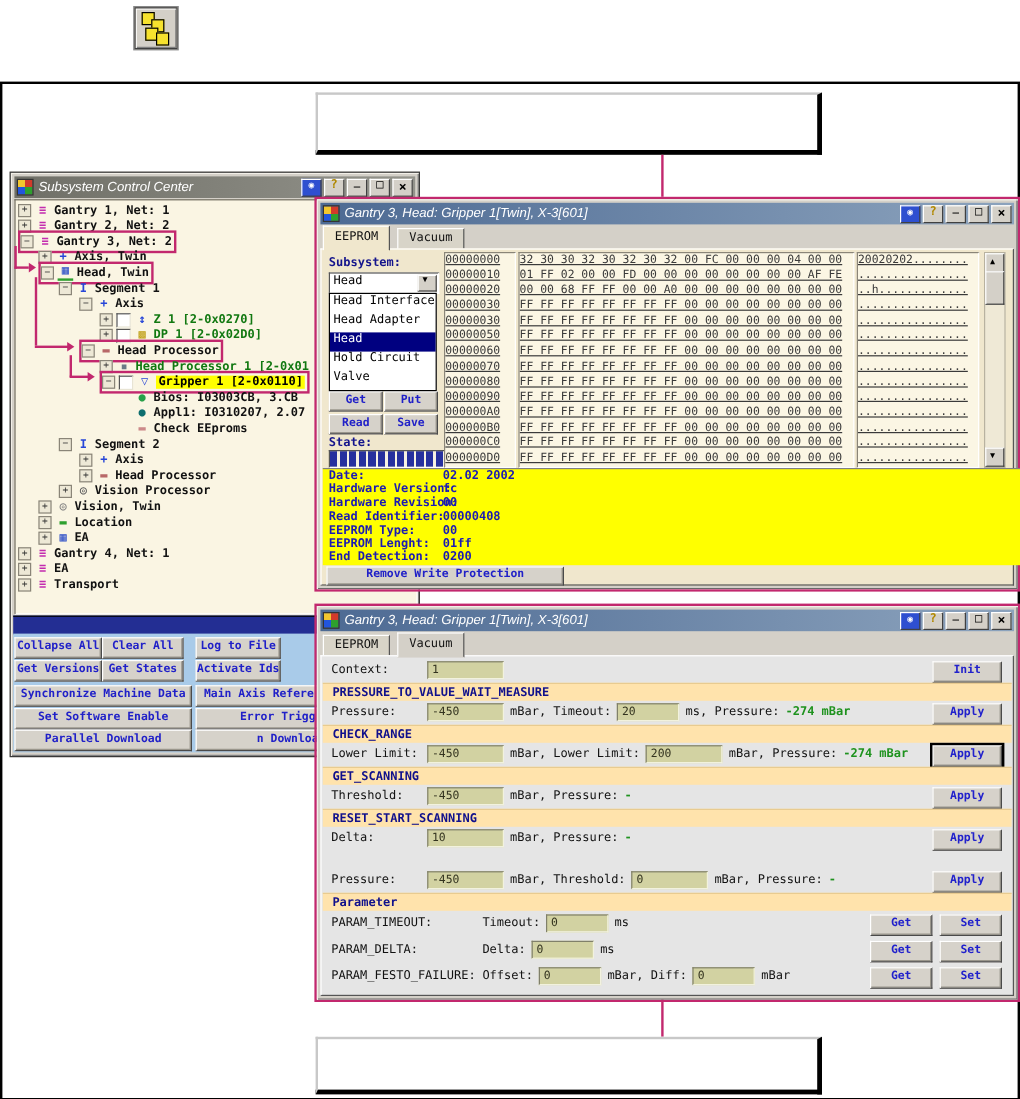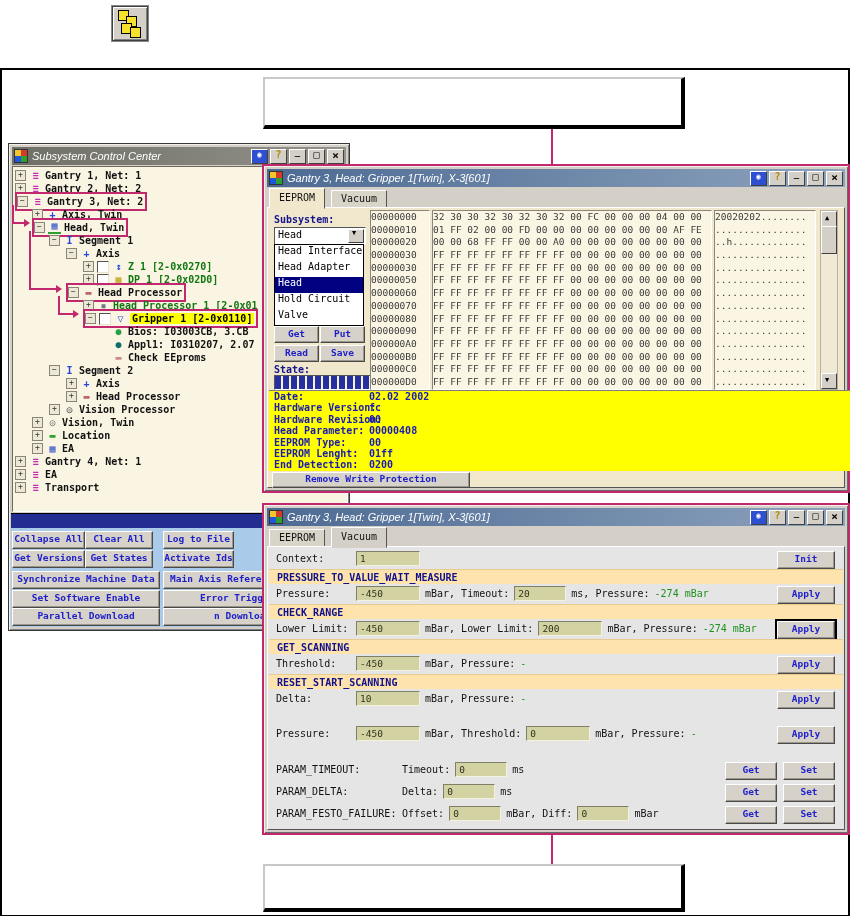--- a/index.html
+++ b/index.html
@@ -99,21 +99,21 @@
   .ditem{height:16px;line-height:16px;padding:0 3px;font:10px "DejaVu Sans Mono",monospace;color:#000;white-space:nowrap;}
   .ditem.sel{background:#000080;color:#fff;}
   .sbtn{position:absolute;width:43px;height:15px;background:#D6D2CA;border:1px solid;border-color:#fff #4A4A4A #4A4A4A #fff;
         box-shadow:inset -1px -1px 0 #9A968C;color:#2020C8;font:bold 9.5px "DejaVu Sans Mono",monospace;
         line-height:13px;text-align:center;}
   .statebar{position:absolute;height:13px;border:1px solid;border-color:#555 #fff #fff #555;
             background:repeating-linear-gradient(90deg,#26309E 0 6px,#F6F2E2 6px 8px);}
 
   
   .pane{position:absolute;background:#FBF6E4;border:1px solid;border-color:#8A8578 #FFF #FFF #8A8578;overflow:hidden;}
-  .hxr{height:12.7px;line-height:12.7px;font:9.5px "DejaVu Sans Mono",monospace;color:#3A3A3A;white-space:pre;padding-left:0;}
+  .hxr{height:12.7px;line-height:12.7px;font:9.5px "DejaVu Sans Mono",monospace;color:#3A3A3A;white-space:pre;padding-left:0;text-decoration:underline;}
   .vsb{position:absolute;width:16px;background:#EFE9D6;border:1px solid #B8B2A0;}
   .sbarr{position:absolute;left:0;width:14px;height:14px;background:#D4D0C8;border:1px solid;border-color:#fff #404040 #404040 #fff;}
   .sbarr::before{position:absolute;left:3px;font-size:7px;color:#000;}
   .sb-up::before{content:"▲";top:2px;}
   .sb-dn::before{content:"▼";top:2px;}
   .sbthumb{position:absolute;left:0;top:15px;width:14px;height:26px;background:#D4D0C8;border:1px solid;border-color:#fff #404040 #404040 #fff;}
 
   
   .ypanel{position:absolute;background:#FFFF00;border-top:1px solid #808080;}
   .yrow{height:11.4px;line-height:11.4px;font:bold 10px "DejaVu Sans Mono",monospace;color:#1A1AB4;position:relative;}
@@ -121,21 +121,21 @@
   .yrow .yv{position:absolute;left:100px;}
   .wide-btn{position:absolute;height:14px;background:#D6D2CA;border:1px solid;border-color:#fff #4A4A4A #4A4A4A #fff;
         box-shadow:inset -1px -1px 0 #9A968C;color:#2020C8;font:bold 9.5px "DejaVu Sans Mono",monospace;
         line-height:12px;text-align:center;}
 
   
   .vrow{position:absolute;left:1px;right:1px;display:flex;align-items:center;font:10px "DejaVu Sans Mono",monospace;color:#111;}
   .vband{background:#FFE3AC;color:#10108C;font-weight:bold;padding-left:8px;border-top:1px solid #E8CB90;}
   .vlabel{flex:0 0 auto;padding-left:7px;white-space:nowrap;}
   .vseg{white-space:nowrap;margin-right:5px;}
-  .vgreen{color:#1E921E;font-weight:normal;white-space:nowrap;}
+  .vgreen{color:#1E921E;font-weight:bold;white-space:nowrap;}
   .vin{flex:0 0 auto;height:13px;background:#D2D2A2;border:1px solid;border-color:#80806A #F2F2DE #F2F2DE #80806A;
        font:9.5px "DejaVu Sans Mono",monospace;color:#33331F;padding:0 3px;line-height:13px;margin:0 5px 0 0;overflow:hidden;}
   .abtn{position:absolute;height:16px;background:#D6D2CA;border:1px solid;border-color:#fff #4A4A4A #4A4A4A #fff;
         box-shadow:inset -1px -1px 0 #9A968C;color:#2121CC;font:bold 9.5px "DejaVu Sans Mono",monospace;
         line-height:14px;text-align:center;}
   .abtn.focused{outline:2px solid #000;}
 </style>
 </head>
 <body>
 
@@ -456,21 +456,21 @@
             </div>
             <div class="yrow">
               <span class="yl">Hardware Version:</span>
               <span class="yv">fc</span>
             </div>
             <div class="yrow">
               <span class="yl">Hardware Revision:</span>
               <span class="yv">00</span>
             </div>
             <div class="yrow">
-              <span class="yl">Head Parameter:</span>
+              <span class="yl">Read Identifier:</span>
               <span class="yv">00000408</span>
             </div>
             <div class="yrow">
               <span class="yl">EEPROM Type:</span>
               <span class="yv">00</span>
             </div>
             <div class="yrow">
               <span class="yl">EEPROM Lenght:</span>
               <span class="yv">01ff</span>
             </div>
@@ -545,20 +545,21 @@
           </div>
           <div class="vrow" style="top: 176px; height: 21px;">
             <span class="vlabel" style="width: 80px;">Pressure:</span>
             <span class="vin" style="width: 56px;">-450</span>
             <span class="vseg">mBar, Threshold:</span>
             <span class="vin" style="width: 56px;">0</span>
             <span class="vseg">mBar, Pressure:</span>
             <span class="vgreen">-</span>
             <span class="abtn" style="right: 8px; width: 56px; top: 3px;">Apply</span>
           </div>
+          <div class="vrow vband" style="top: 197px; height: 14px;">Parameter</div>
           <div class="vrow" style="top: 211px; height: 22px;">
             <span class="vlabel" style="width: 126px;">PARAM_TIMEOUT:</span>
             <span class="vseg">Timeout:</span>
             <span class="vin" style="width: 44px;">0</span>
             <span class="vseg">ms</span>
             <span class="abtn" style="right: 66px; width: 50px; top: 3.5px;">Get</span>
             <span class="abtn" style="right: 8px; width: 50px; top: 3.5px;">Set</span>
           </div>
           <div class="vrow" style="top: 233px; height: 22px;">
             <span class="vlabel" style="width: 126px;">PARAM_DELTA:</span>

